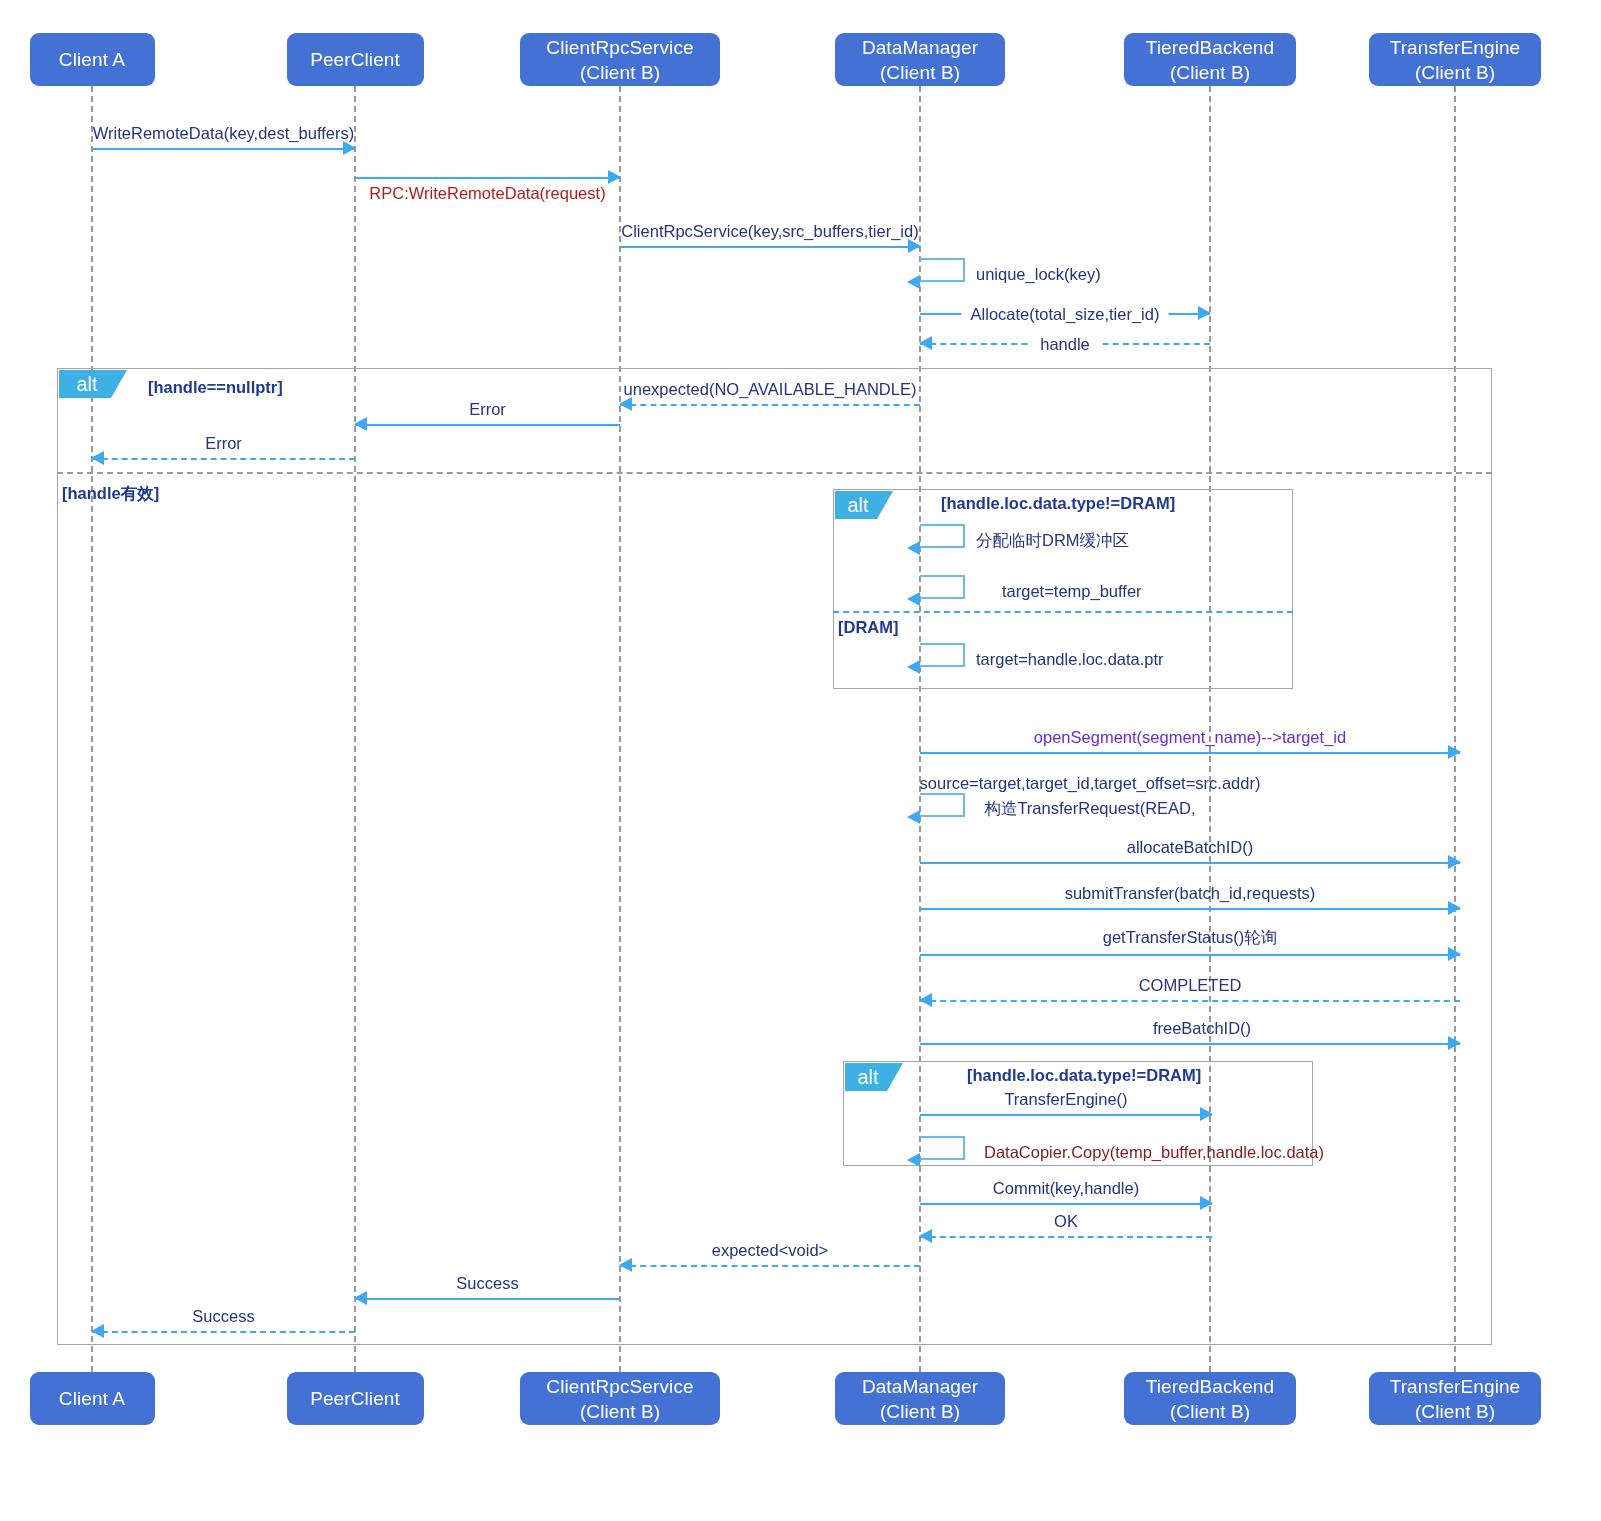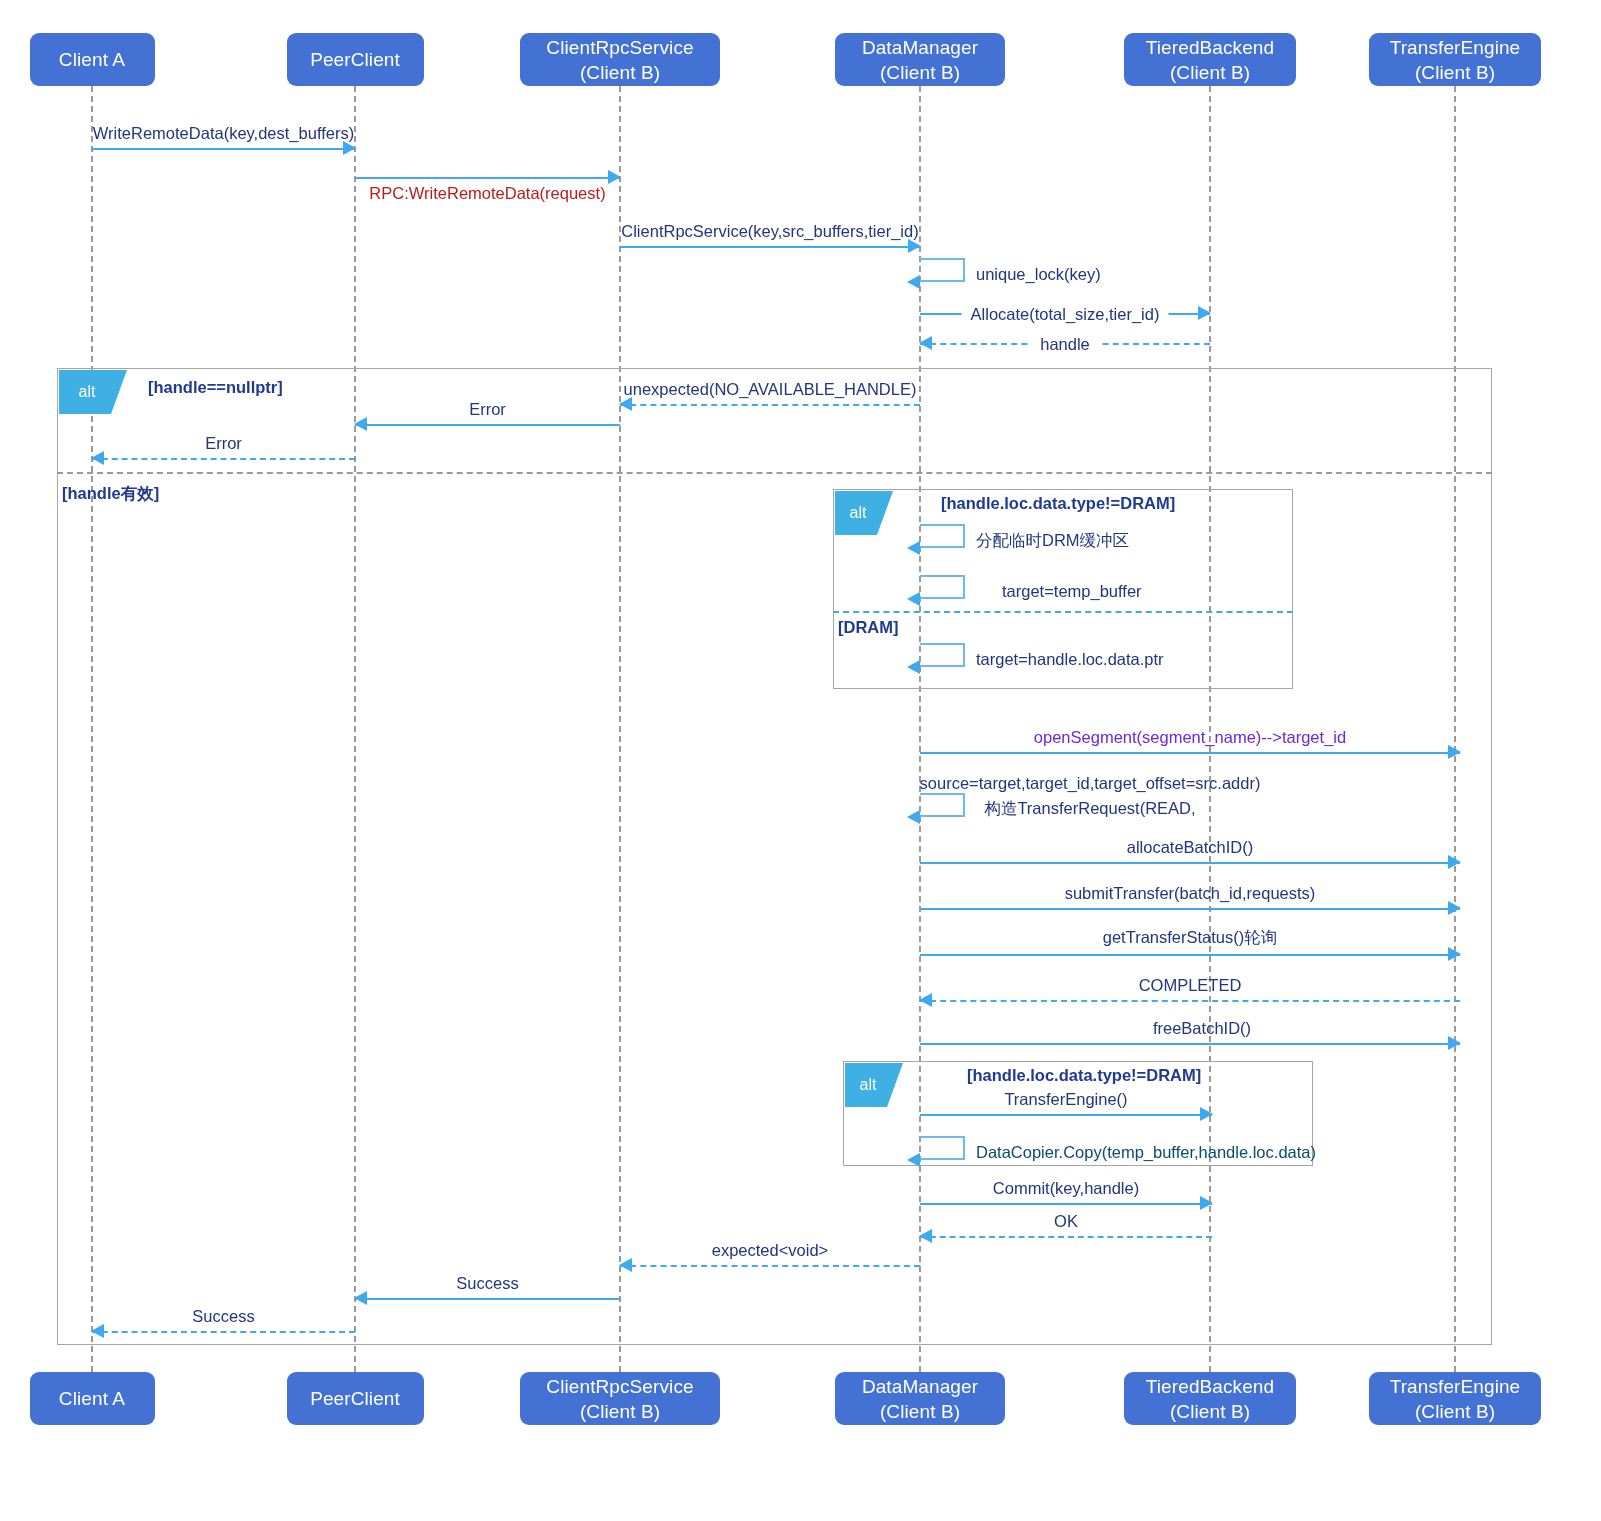--- a/index.html
+++ b/index.html
@@ -35,24 +35,24 @@
   
   .frag{
     position:absolute;
     border:1.6px solid #a6a6a6;
     box-sizing:border-box;
     background:transparent;
     pointer-events:none;
   }
   .frag-tab{
     position:absolute;
-    height:44px;
+    height:28px;
     background:#3fb0e4;
     color:#fff;
-    font-size:16px;
+    font-size:20px;
     display:flex;
     align-items:center;
     justify-content:center;
     box-sizing:border-box;
     padding-right:12px;
     clip-path:polygon(0 0,100% 0,calc(100% - 16px) 100%,0 100%);
   }
   .frag-cond{
     position:absolute;
     font-size:16.5px;
@@ -268,21 +268,21 @@
       </div>
       <div class="msg right" style="left: 920px; top: 1114px; width: 292px;">
         <div class="line"></div>
         <div class="head"></div>
         <div class="lbl" style="color: rgb(34, 53, 126);">TransferEngine()</div>
       </div>
       <div class="self" style="left: 920px; top: 1136px;">
         <div class="loop"></div>
         <div class="lstub"></div>
         <div class="lhead"></div>
-        <div class="slbl" style="color: #0c4a6e;">DataCopier.Copy(temp_buffer,handle.loc.data)</div>
+        <div class="slbl" style="color: #7f1d1d; margin-left: 8px;">DataCopier.Copy(temp_buffer,handle.loc.data)</div>
       </div>
       <div class="msg right" style="left: 920px; top: 1203px; width: 292px;">
         <div class="line"></div>
         <div class="head"></div>
         <div class="lbl" style="color: rgb(34, 53, 126);">Commit(key,handle)</div>
       </div>
       <div class="msg left dashed" style="left: 920px; top: 1236px; width: 292px;">
         <div class="line"></div>
         <div class="head"></div>
         <div class="lbl" style="color: rgb(34, 53, 126);">OK</div>

